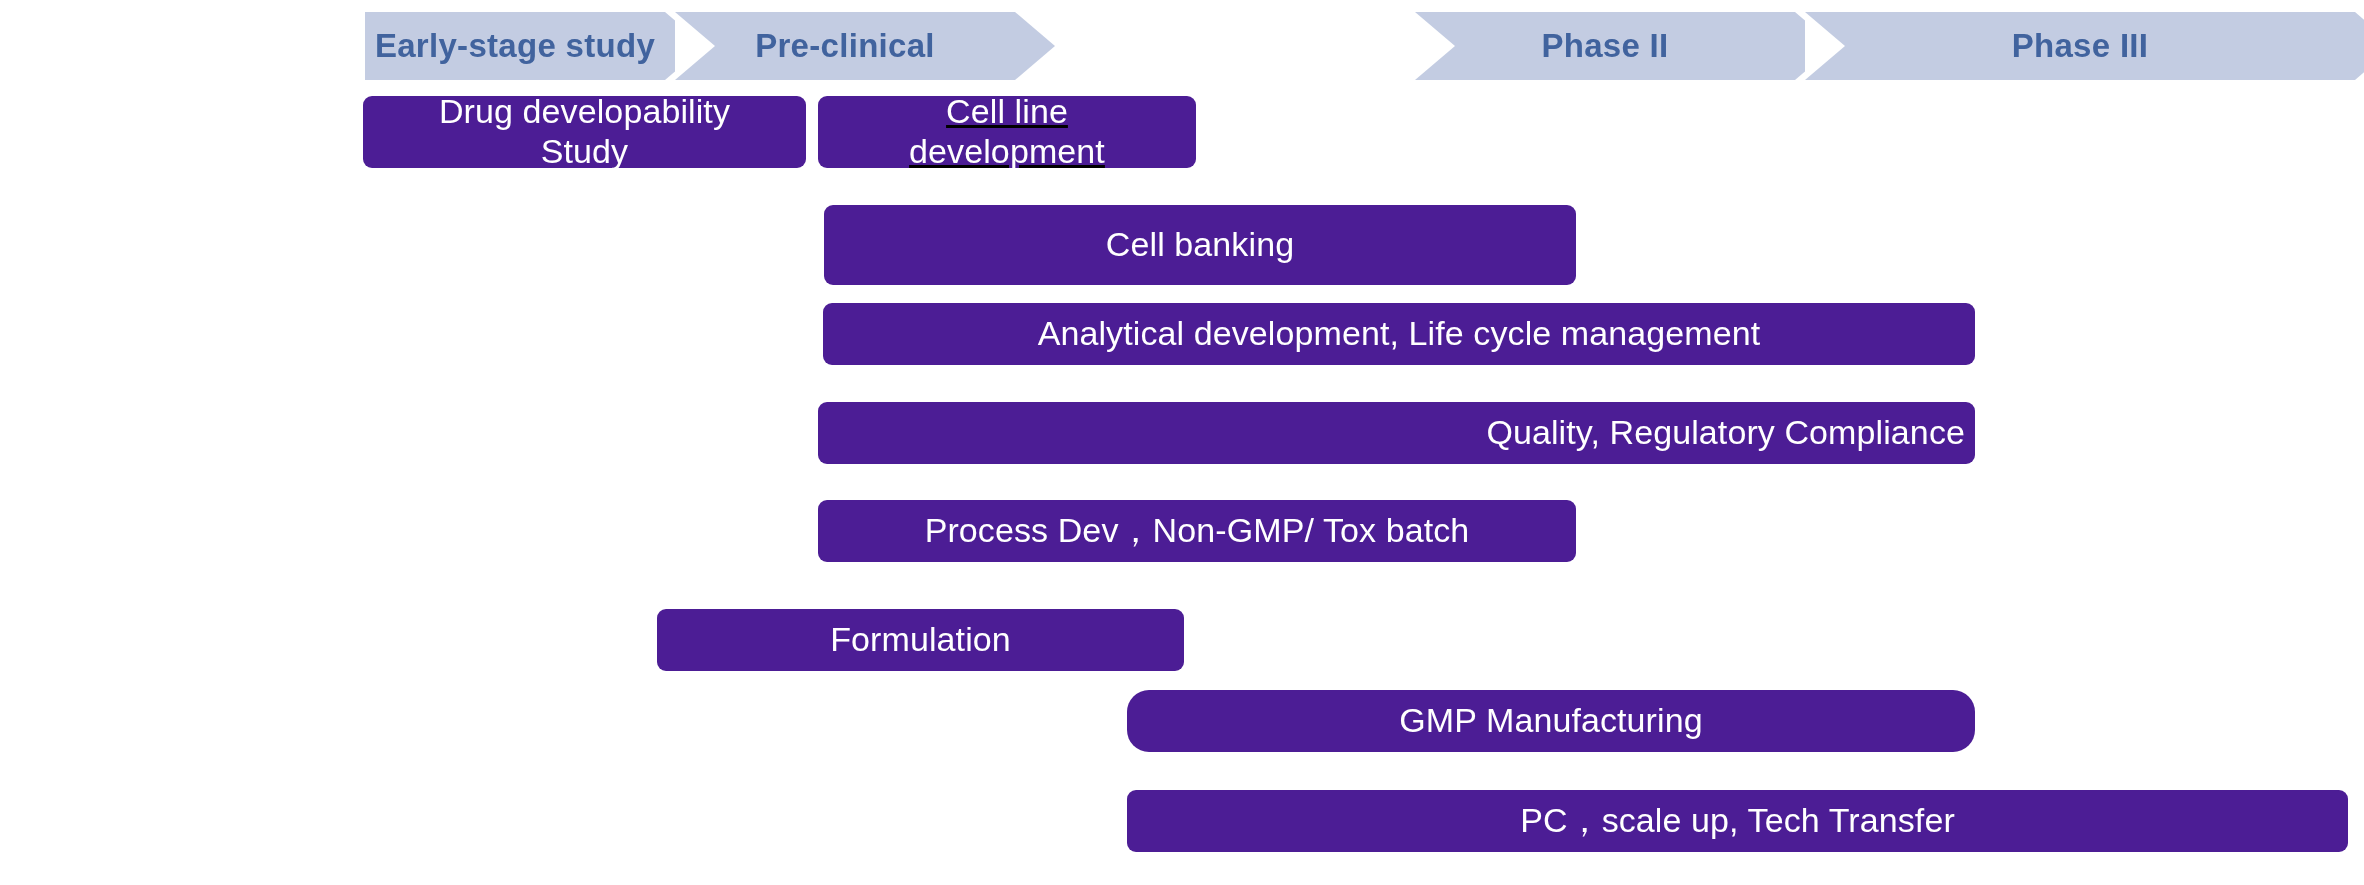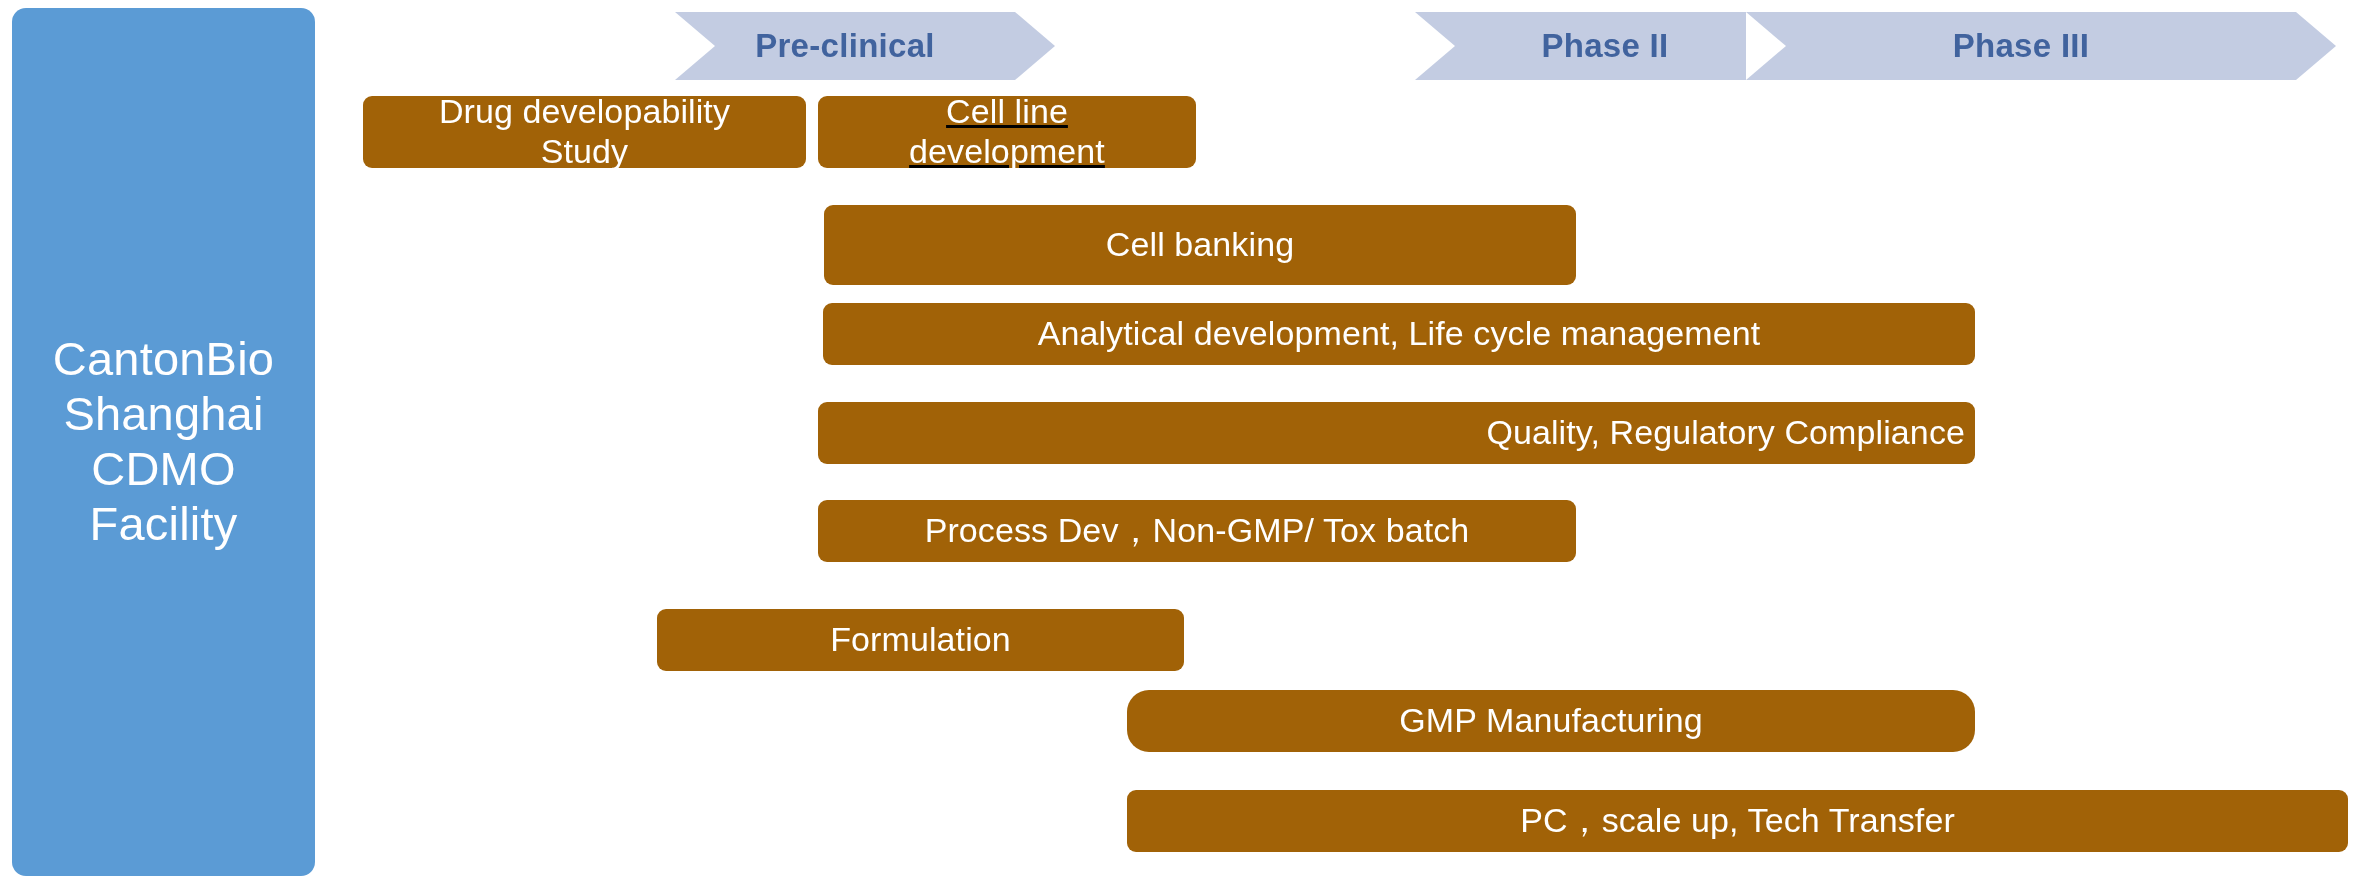--- a/index.html
+++ b/index.html
@@ -40,53 +40,51 @@
   }
   .chev-in{
     position:absolute;top:0;height:68px;width:40px;left:0;
     background:#ffffff;
     clip-path:polygon(0 0,100% 50%,0 100%);
     z-index:1;
   }
 
   
   .bar{
-    position:absolute;background:#a16207;border-radius:9px;
+    position:absolute;background:#4c1d95;border-radius:9px;
     display:flex;align-items:center;justify-content:center;
     box-sizing:border-box;padding:0 10px;
   }
   .bar-label{
     color:#ffffff;font-size:34px;line-height:1.17;text-align:center;
     white-space:pre-line;letter-spacing:.1px;
   }
 </style>
 </head>
 <body>
 
 <div id="canvas">
 
-  <div class="facility">
-    <div class="facility-text">CantonBio
-Shanghai
-CDMO
-Facility</div>
-  </div>
 
   <div class="phase-track" id="phase-track">
+      <div class="chevron" style="left: 0px; width: 300px;">
+        <div class="chev-notch"></div>
+        <span>Early-stage study</span>
+      </div>
       <div class="chevron" style="left: 310px; width: 340px;">
         <div class="chev-notch"></div>
         <div class="chev-in"></div>
         <span>Pre-clinical</span>
       </div>
       <div class="chevron" style="left: 1050px; width: 380px;">
         <div class="chev-notch"></div>
         <div class="chev-in"></div>
         <span>Phase II</span>
       </div>
-      <div class="chevron" style="left: 1381px; width: 550px; justify-content: center;">
+      <div class="chevron" style="left: 1440px; width: 550px; justify-content: center;">
         <div class="chev-notch"></div>
         <div class="chev-in"></div>
         <span>Phase III</span>
       </div>
     </div>
 
   <div id="bar-layer">
       <div class="bar" style="left: 363px; top: 96px; width: 443px; height: 72px;">
         <div class="bar-label">Drug developability
 Study</div>

